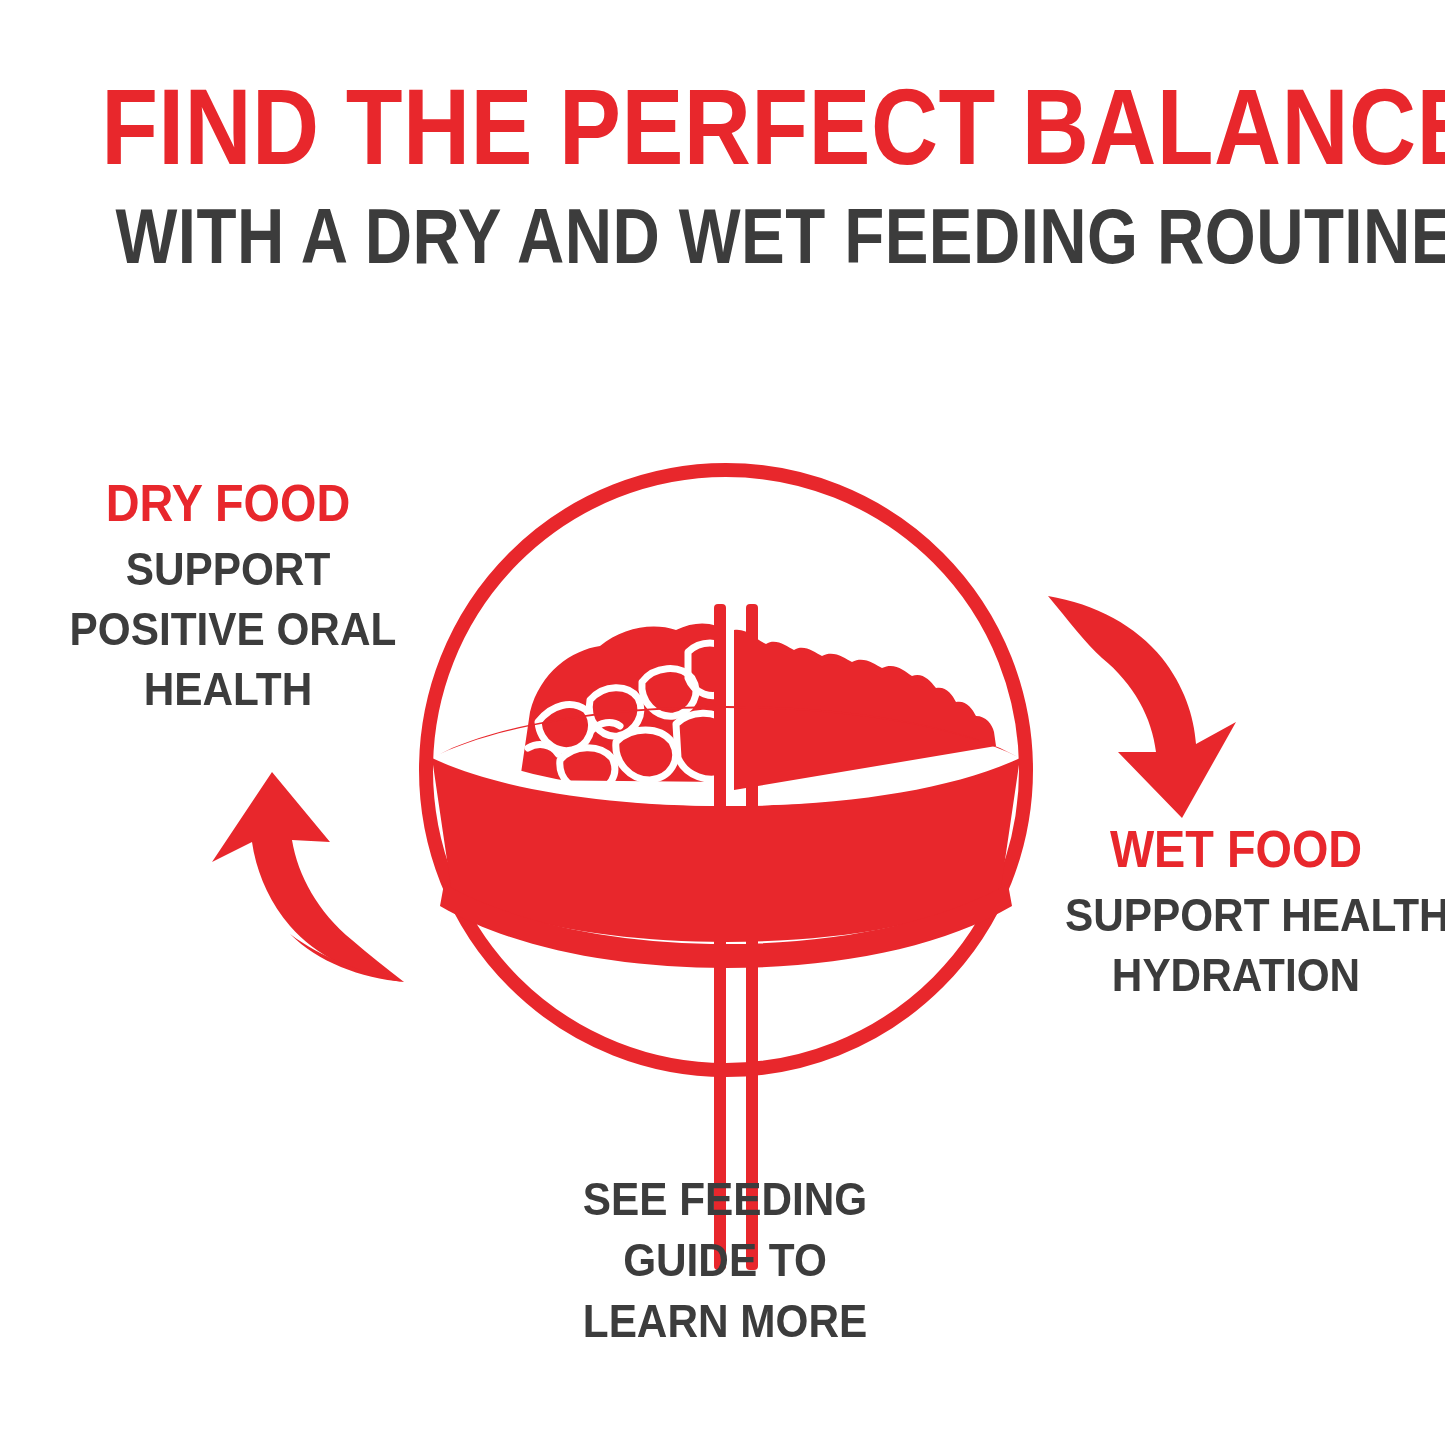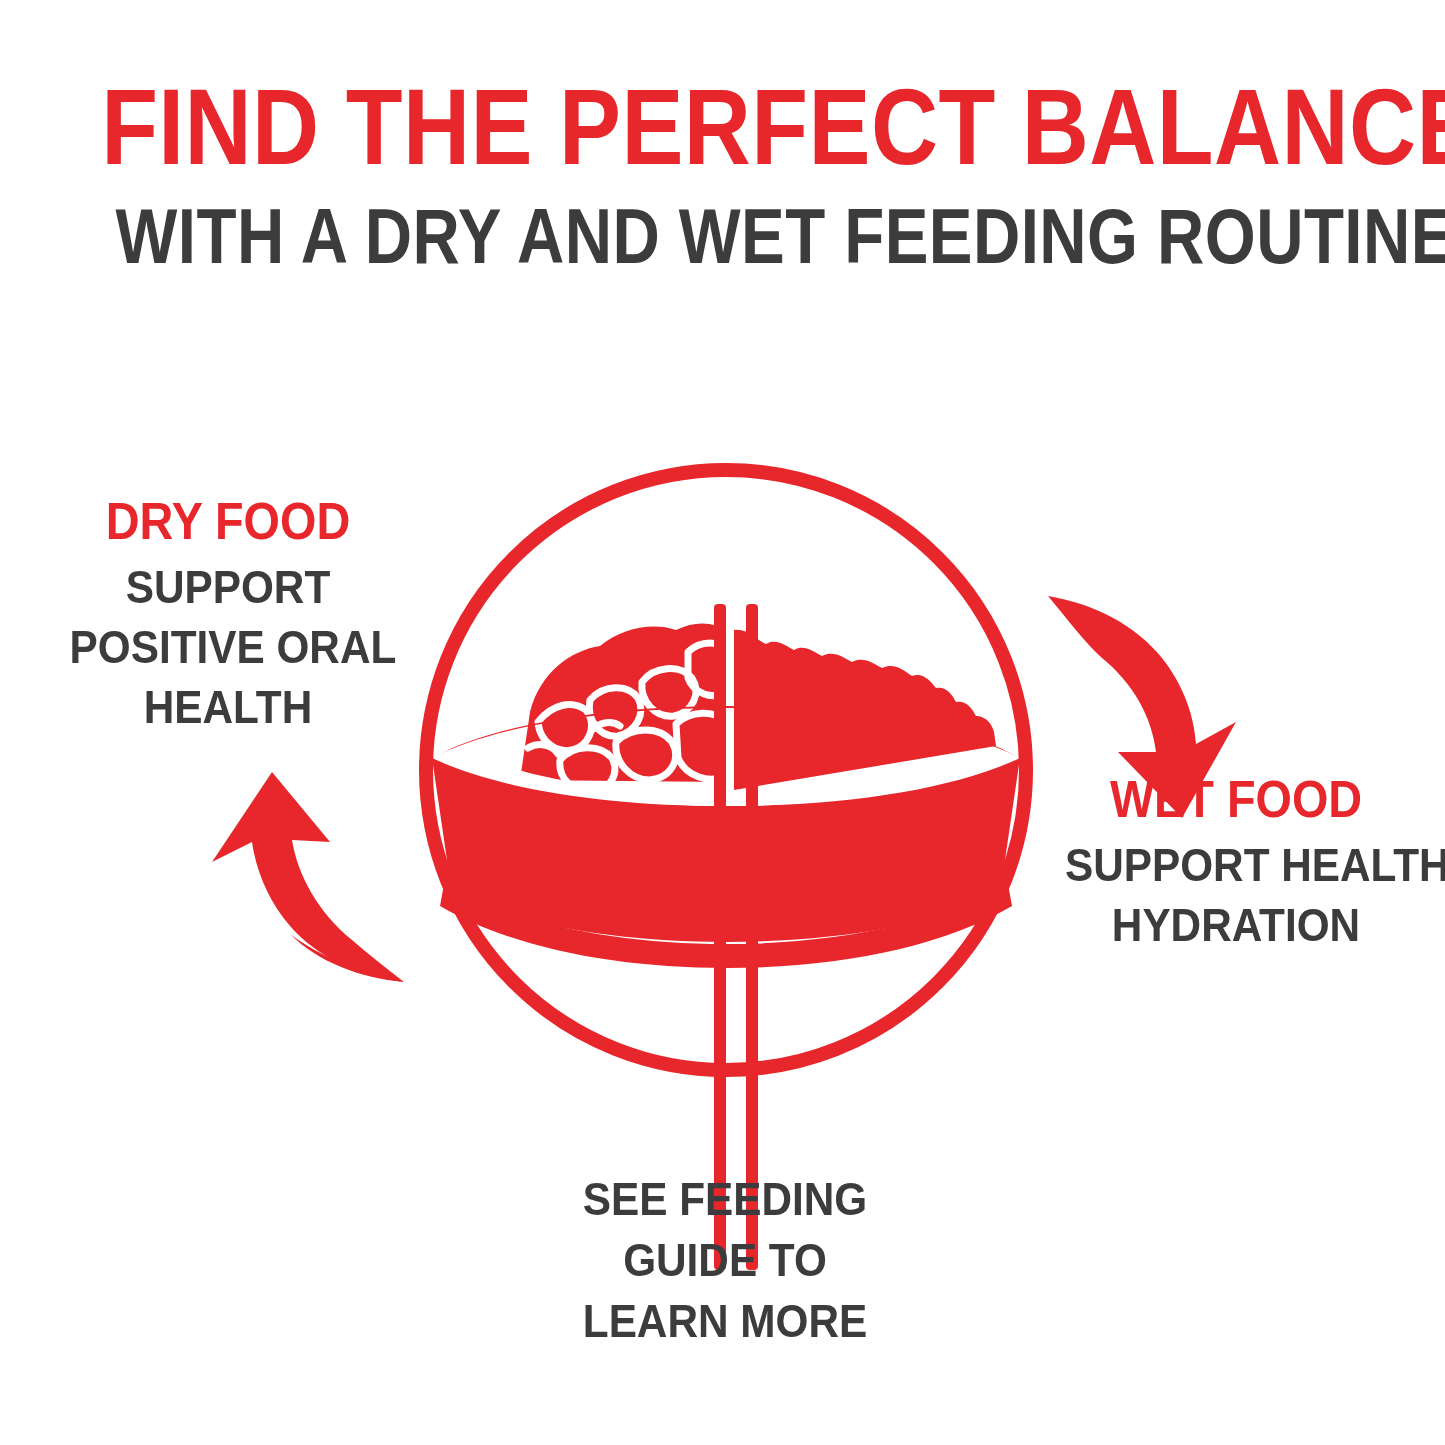--- a/index.html
+++ b/index.html
@@ -50,22 +50,22 @@
     transform-origin: center center;
     white-space: nowrap;
     margin: 14px 0 0 0;
   }
 
   
   .side-block {
     position: absolute;
     text-align: center;
   }
-  .side-block.left  { left: 52px;  top: 494px; width: 352px; }
-  .side-block.right { left: 1046px; top: 772px; width: 380px; }
+  .side-block.left  { left: 52px;  top: 476px; width: 352px; }
+  .side-block.right { left: 1046px; top: 822px; width: 380px; }
 
   .side-title {
     font-family: "Liberation Sans Narrow", "Liberation Sans", sans-serif;
     font-weight: 700;
     font-size: 52px;
     line-height: 1.05;
     color: #E8272C;
     transform: scaleX(0.90);
     transform-origin: center center;
     white-space: nowrap;

